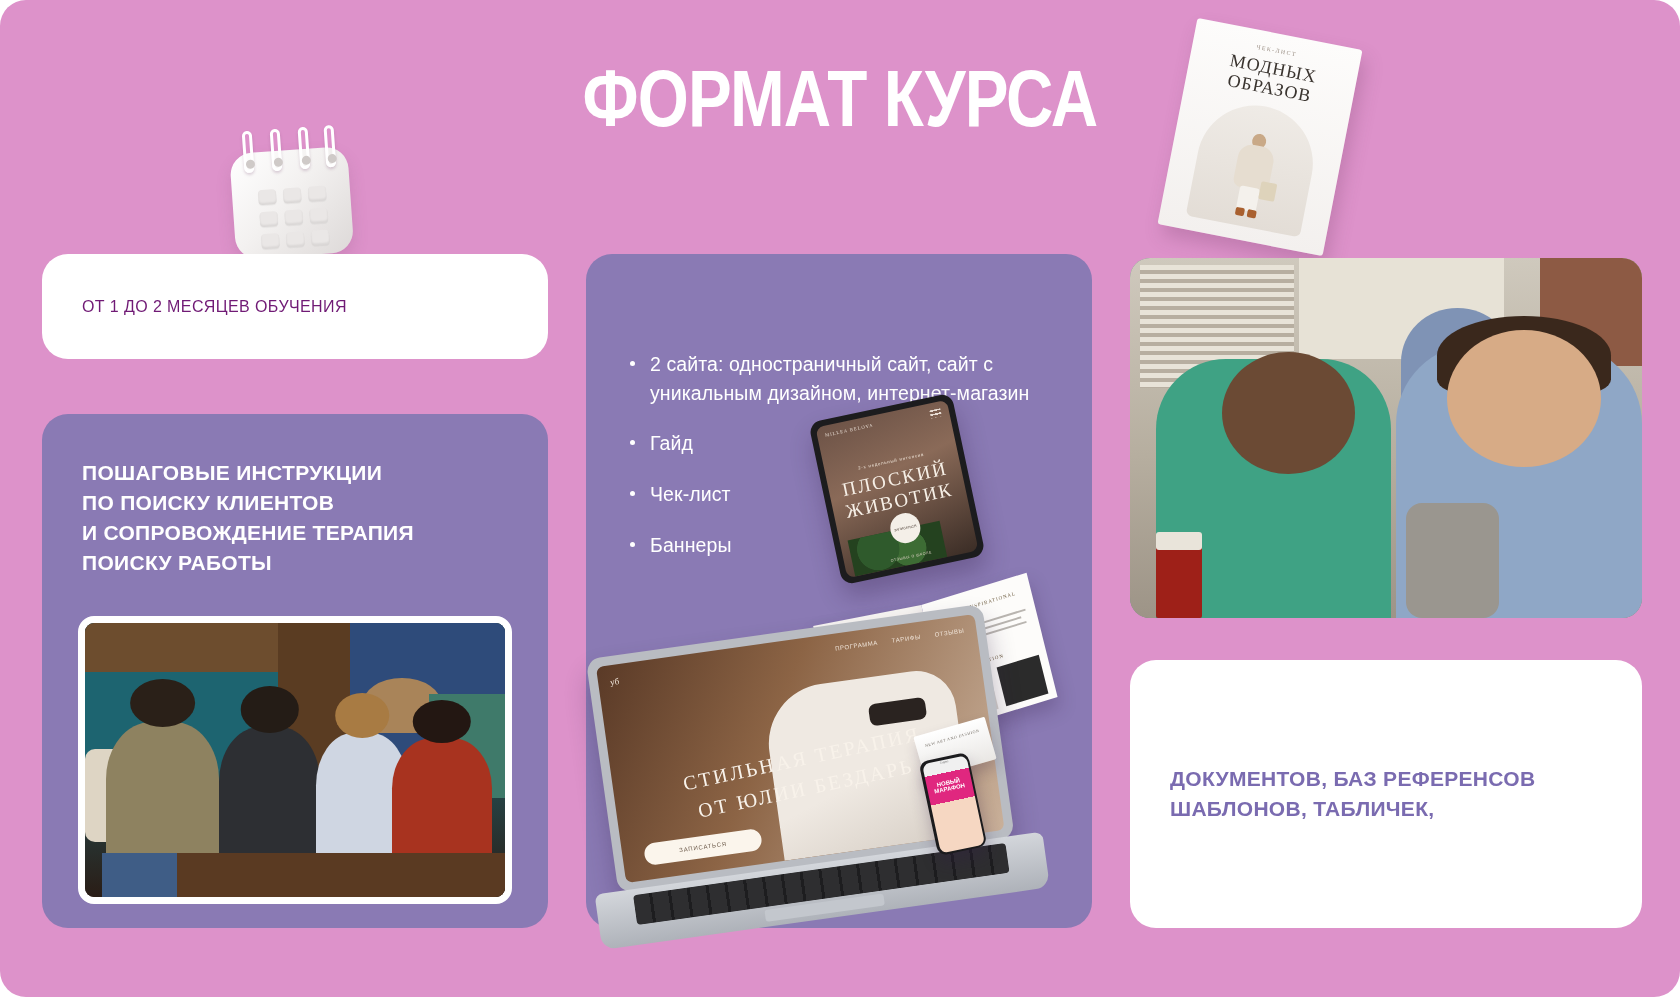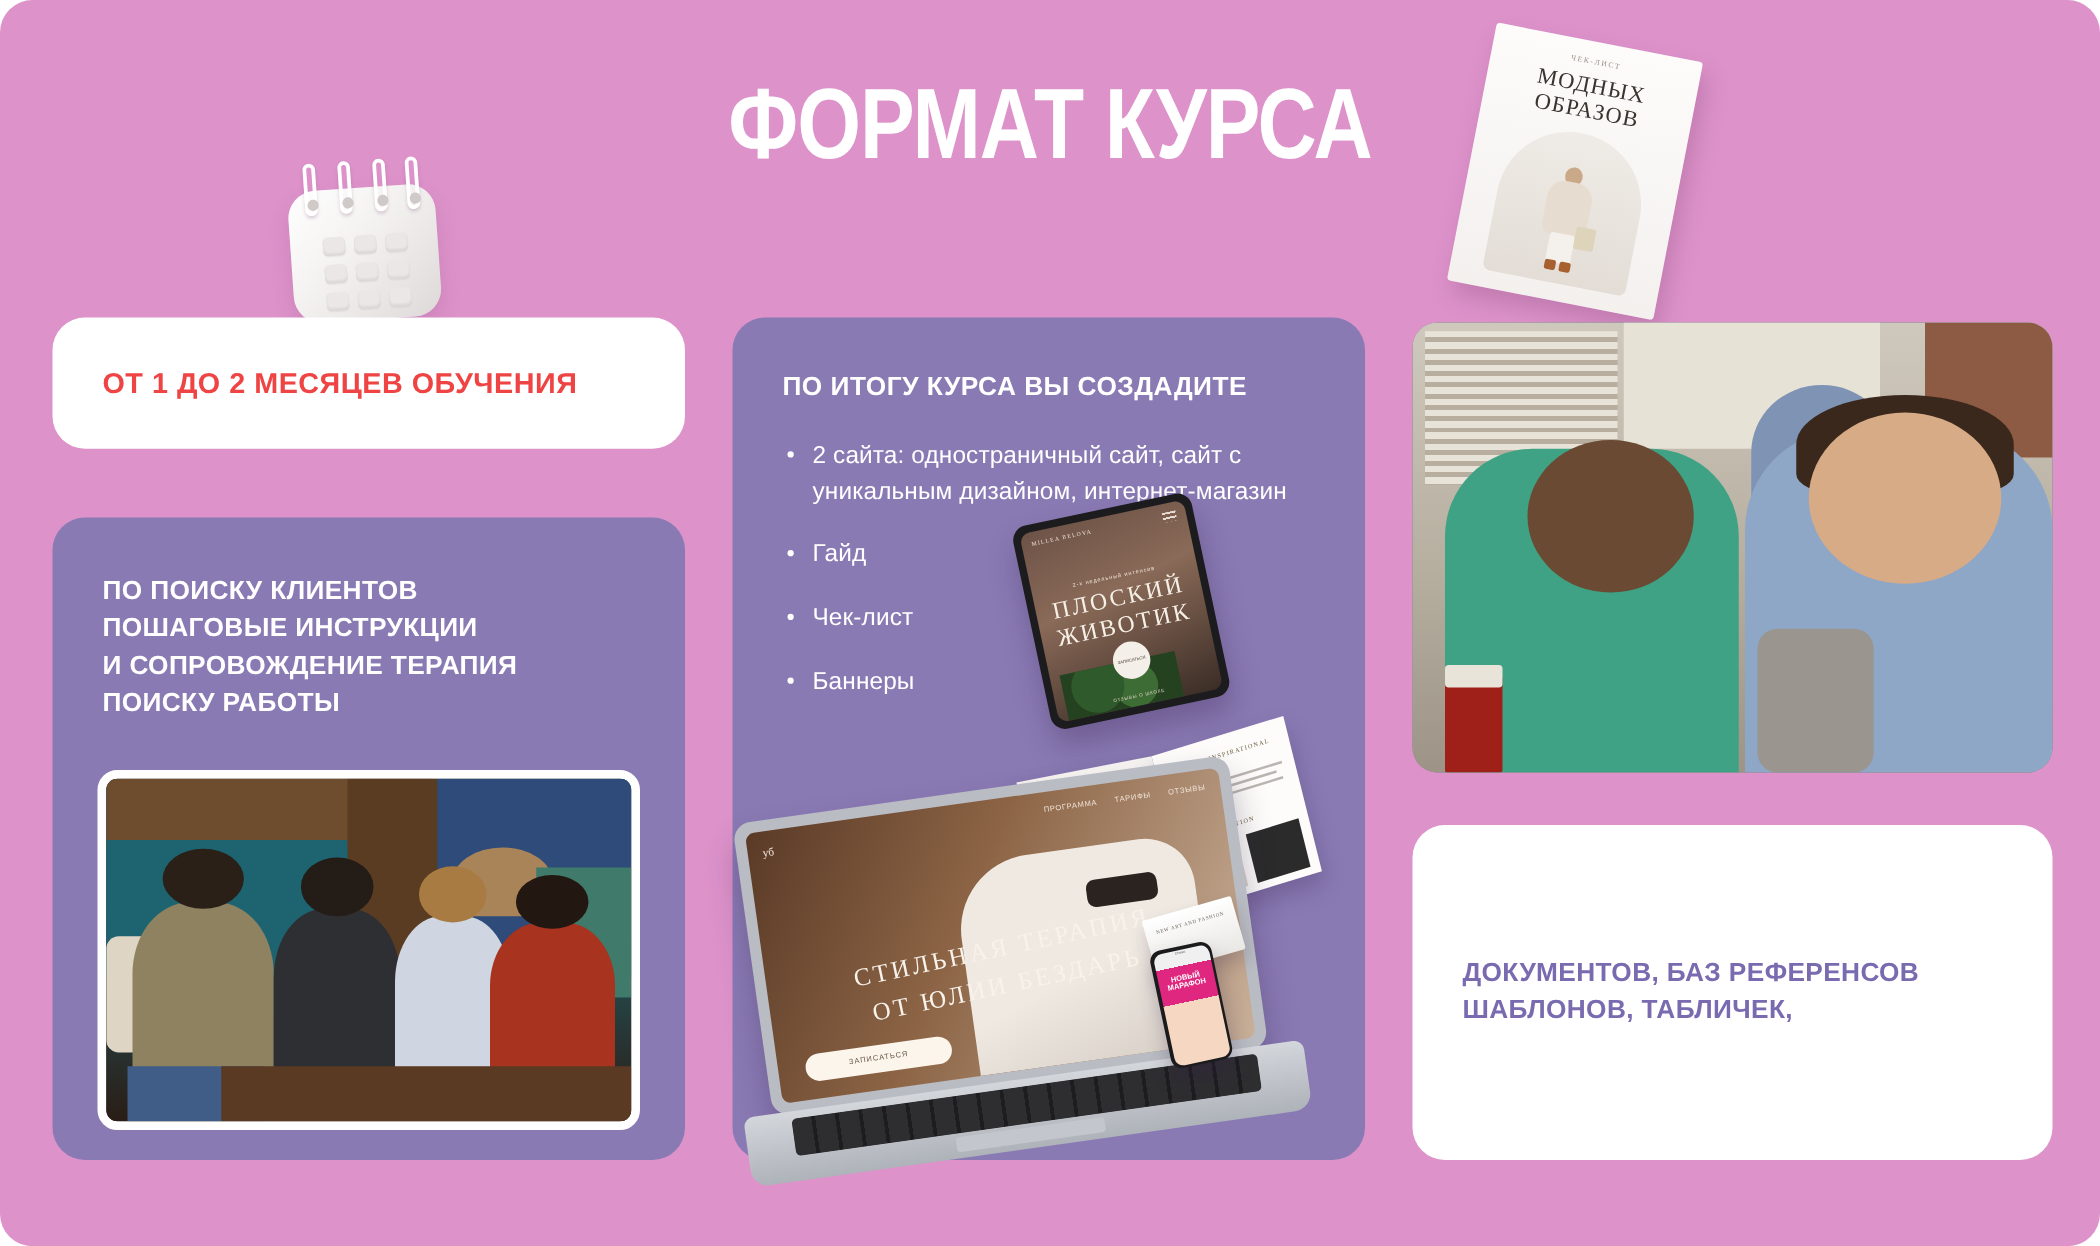--- a/index.html
+++ b/index.html
@@ -39,21 +39,21 @@
   .card{ position:absolute; border-radius:26px; }
   .card-white{ background:#ffffff; }
   .card-purple{ background:#8a7ab4; }
 
   
   #card-months{
     left:42px; top:254px; width:506px; height:105px;
   }
   #card-months .ctext{
     position:absolute; left:40px; top:50%; transform:translateY(-50%);
-    font-size:23px; font-weight:bold; color:#ef4444; letter-spacing:.4px;
+    font-size:16px; font-weight:normal; color:#701a75; letter-spacing:.4px;
     white-space:nowrap;
   }
   #card-steps{
     left:42px; top:414px; width:506px; height:514px;
   }
   #card-steps .ctext{
     position:absolute; left:40px; top:44px; width:430px;
     font-size:21px; font-weight:bold; color:#ffffff; letter-spacing:.3px;
     line-height:1.43;
   }
@@ -372,22 +372,22 @@
         </div>
       </div>
     </div>
 
     <div class="card card-white" id="card-months">
       <div class="ctext">ОТ 1 ДО 2 МЕСЯЦЕВ ОБУЧЕНИЯ</div>
     </div>
 
     <div class="card card-purple" id="card-steps">
       <div class="ctext">
+        <div>ПОШАГОВЫЕ ИНСТРУКЦИИ</div>
         <div>ПО ПОИСКУ КЛИЕНТОВ</div>
-        <div>ПОШАГОВЫЕ ИНСТРУКЦИИ</div>
         <div>И СОПРОВОЖДЕНИЕ ТЕРАПИЯ</div>
         <div>ПОИСКУ РАБОТЫ</div>
       </div>
       <div id="photo-friends">
         <div class="ph">
           <div class="fr-bg"></div>
           <div class="fr-shelf"></div>
           <div class="fr-cab"></div>
           <div class="fr-door"></div>
           <div class="fr-wall"></div>
@@ -406,21 +406,20 @@
           <div class="fr-p fr4">
               <div class="h"></div>
             </div>
           <div class="fr-jeans"></div>
           <div class="fr-table"></div>
         </div>
       </div>
     </div>
 
     <div class="card card-purple" id="card-result">
-      <div class="chead">ПО ИТОГУ КУРСА ВЫ СОЗДАДИТЕ</div>
       <div class="bullets">
         <div class="bullet"><span class="dot"></span><span>2 сайта: одностраничный сайт, сайт с уникальным дизайном, интернет-магазин</span></div>
         <div class="bullet"><span class="dot"></span><span>Гайд</span></div>
         <div class="bullet"><span class="dot"></span><span>Чек-лист</span></div>
         <div class="bullet"><span class="dot"></span><span>Баннеры</span></div>
       </div>
     </div>
 
     <div id="tablet">
       <div class="scr">

